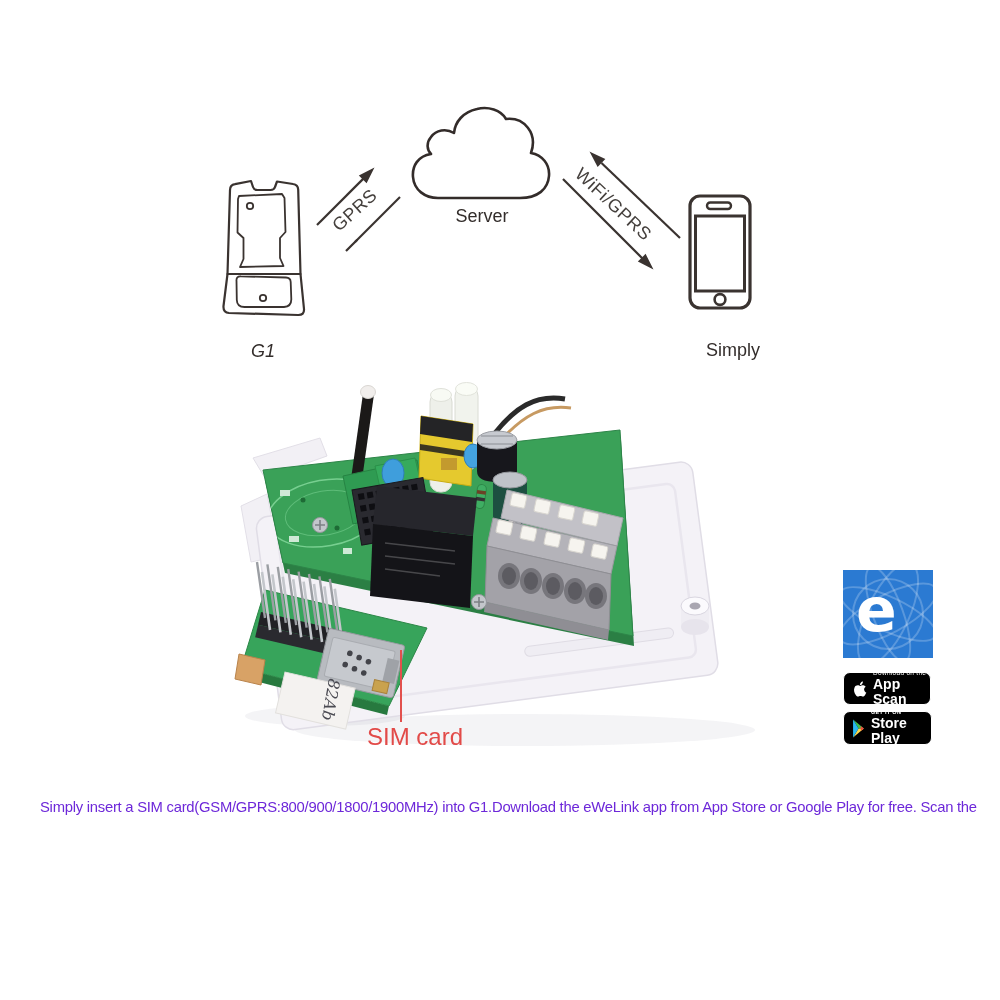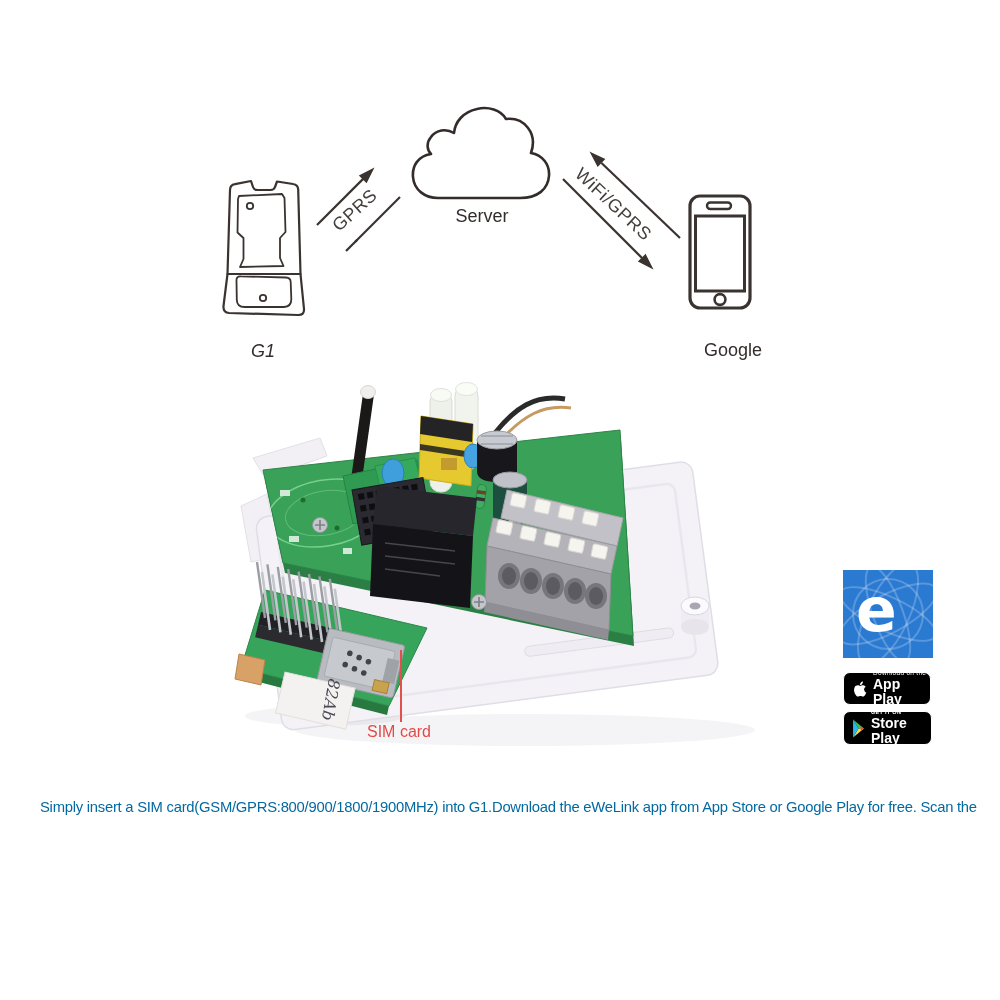--- a/index.html
+++ b/index.html
@@ -1,30 +1,30 @@
 <!DOCTYPE html>
 <html><head>
 <meta charset="utf-8">
 <style>
   html,body{margin:0;padding:0;background:#fff;}
   .canvas{position:relative;width:1000px;height:1000px;background:#ffffff;overflow:hidden;
           font-family:"Liberation Sans",sans-serif;color:#3a3330;}
   .dlabel{position:absolute;font-size:18px;color:#332d2b;text-align:center;font-weight:500;}
   .linklabel{position:absolute;font-size:18px;color:#45403d;text-align:center;letter-spacing:.5px;}
-  .callout{position:absolute;font-size:16px;color:#e24a48;}
+  .callout{position:absolute;font-size:24px;color:#e24a48;}
   .ew-icon{position:absolute;left:843px;top:570px;width:90px;height:88px;background:#2b7ad2;overflow:hidden;}
   .ew-e{position:absolute;left:13px;top:5px;font-size:60px;font-weight:bold;color:#ffffff;
         font-family:"DejaVu Sans",sans-serif;}
   .badge{position:absolute;left:843px;background:#000;border:1.5px solid #fff;border-radius:7px;
          box-sizing:border-box;display:flex;align-items:center;padding-left:8px;color:#fff;}
   .badge .txt{display:flex;flex-direction:column;justify-content:center;margin-left:6px;line-height:1.05;}
   .badge .small{font-size:6.5px;letter-spacing:.3px;}
   .badge .big{font-size:14px;font-weight:600;letter-spacing:0;}
   .desc{position:absolute;left:40px;top:791px;width:940px;font-size:14.8px;letter-spacing:-0.25px;
-        line-height:33px;color:#0369a1;white-space:nowrap;}
+        line-height:33px;color:#6d28d9;white-space:nowrap;}
   svg{position:absolute;overflow:visible;}
   svg.clip{overflow:hidden;}
 </style>
 </head>
 <body>
 
 <div class="canvas">
 
   <svg style="left:220px;top:176px" width="88" height="148" viewBox="0 0 88 148" fill="none" stroke="#3a3330" stroke-width="2.2" stroke-linejoin="round" stroke-linecap="round">
     <path d="M 10 14 Q 10 9 15 8.2 L 31 5 L 33 11 Q 34 14 37.5 14 L 50.5 14 Q 54 14 55 11 L 57 5.5 L 73 8 Q 78 8.6 78.2 13.6 L 80.5 98 L 7.5 98 Z" fill="#ffffff"></path>
@@ -60,21 +60,21 @@
     </g>
   </svg>
   <div class="linklabel" style="left:553px;top:194px;width:120px;transform:rotate(43deg);">WiFi/GPRS</div>
 
   <svg style="left:687px;top:193px" width="66" height="118" viewBox="0 0 66 118" fill="none" stroke="#3a3330">
     <rect x="3" y="3" width="60" height="112" rx="10" stroke-width="3.2" fill="#ffffff"></rect>
     <rect x="20" y="9.5" width="24" height="6.5" rx="3.2" stroke-width="2.4"></rect>
     <rect x="8.5" y="23" width="49" height="75" stroke-width="3"></rect>
     <circle cx="33" cy="106.5" r="5.4" stroke-width="2.6"></circle>
   </svg>
-  <div class="dlabel" style="left:683px;top:340px;width:100px;">Google</div>
+  <div class="dlabel" style="left:683px;top:340px;width:100px;">Simply</div>
 
   <svg class="clip" style="left:225px;top:378px" width="580" height="395" viewBox="0 0 580 395">
     <defs>
       <clipPath id="boardClip">
           <polygon points="38,92 395,52 408,258 58,185"></polygon>
         </clipPath>
     </defs>
 
     <g fill="rgba(70,70,95,0.06)">
       <ellipse cx="300" cy="352" rx="230" ry="16"></ellipse>
@@ -304,21 +304,21 @@
     <span class="ew-e">e</span>
   </div>
 
   <div class="badge" style="top:672px;width:88px;height:33px;">
     <svg style="position:static" width="15" height="18" viewBox="0 0 17 20">
       <path fill="#fff" d="M13.7 10.6c0-2.1 1.7-3.1 1.8-3.2-1-1.4-2.5-1.6-3-1.6-1.3-.1-2.5.8-3.2.8-.7 0-1.7-.8-2.8-.8-1.4 0-2.8.8-3.5 2.1-1.5 2.6-.4 6.5 1.1 8.6.7 1 1.6 2.2 2.7 2.1 1.1 0 1.5-.7 2.8-.7s1.7.7 2.8.7c1.2 0 1.9-1 2.6-2.1.8-1.2 1.2-2.4 1.2-2.4s-2.3-.9-2.5-3.5z"></path>
       <path fill="#fff" d="M11.5 4.3c.6-.7 1-1.7.9-2.7-.9 0-1.9.6-2.5 1.3-.5.6-1 1.6-.9 2.6 1 .1 2-.5 2.5-1.2z"></path>
     </svg>
     <span class="txt">
       <span class="small">Download on the</span>
-      <span class="big">App Play</span>
+      <span class="big">App Scan</span>
     </span>
   </div>
 
   <div class="badge" style="top:711px;width:89px;height:34px;">
     <svg style="position:static" width="13" height="19" viewBox="0 0 13 20">
       <polygon points="0.8,0.6 12.2,10 6.5,10" fill="#3fbf4d"></polygon>
       <polygon points="0.8,19.4 12.2,10 6.5,10" fill="#fdd949"></polygon>
       <polygon points="0.8,0.6 6.5,10 0.8,19.4" fill="#28b8f0"></polygon>
       <polygon points="8.9,7.4 12.2,10 8.9,12.6" fill="#f04c3e"></polygon>
     </svg>

